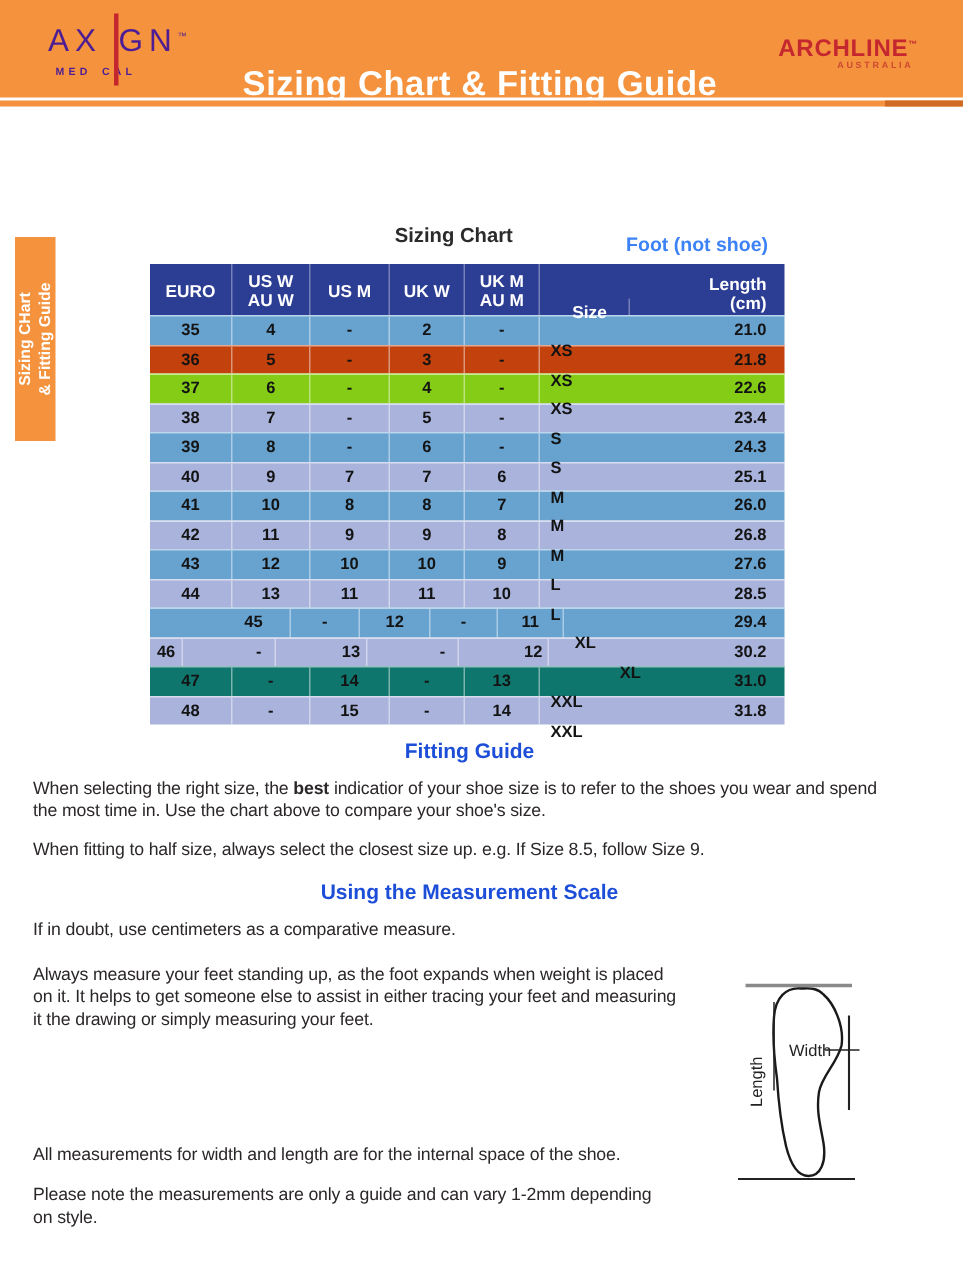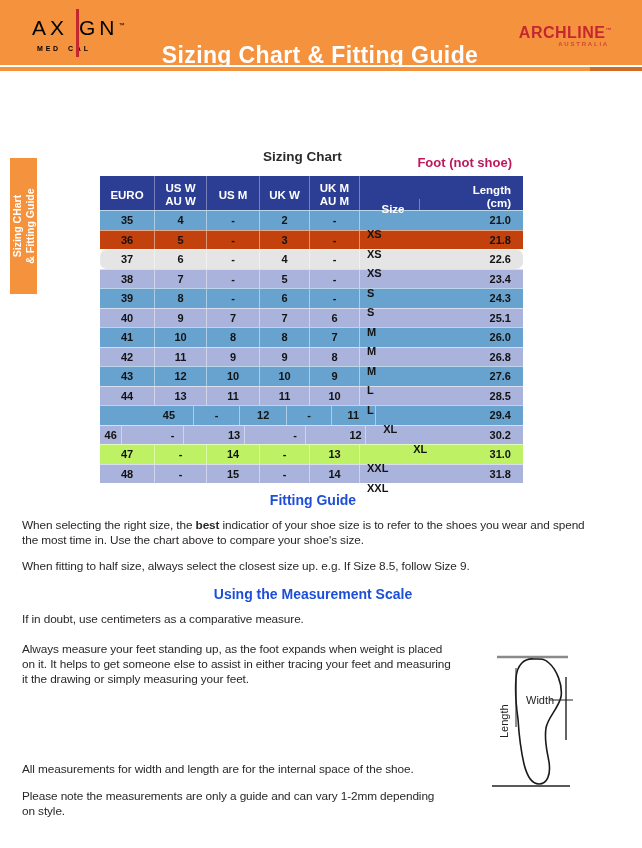--- a/index.html
+++ b/index.html
@@ -1,21 +1,21 @@
 <!DOCTYPE html>
 <html><head>
 <meta charset="utf-8">
 <style>
   html,body{margin:0;padding:0;background:#fff;}
   .page{position:relative;width:642px;height:848px;background:#fff;overflow:hidden;
         font-family:"Liberation Sans",sans-serif;color:#2b2728;}
 
   
   .band{position:absolute;left:0;top:0;width:642px;height:65px;}
-  .axign{position:absolute;left:30px;top:8px;width:112px;height:50px;color:#000000;}
+  .axign{position:absolute;left:30px;top:8px;width:112px;height:50px;color:#4c1d95;}
   .axign-row1{position:absolute;left:2px;top:10px;display:flex;align-items:flex-start;
               font-size:21px;font-weight:300;letter-spacing:4px;line-height:20px;}
   .axign-gap1{width:11px;}
   .axign-tm{font-size:6px;transform:translateY(-3px);letter-spacing:0;}
   .axign-row2{position:absolute;left:7px;top:37px;display:flex;
               font-size:7px;font-weight:600;letter-spacing:2.8px;}
   .axign-gap2{width:7px;}
   .axign-bar{position:absolute;left:46px;top:1px;width:2.5px;height:48px;}
   .hdr-title{position:absolute;left:140px;top:27px;width:360px;text-align:center;
              color:#fff;font-size:23px;font-weight:700;letter-spacing:.4px;}
@@ -30,21 +30,21 @@
   
   .side-tab{position:absolute;left:10px;top:158px;width:27px;height:136px;}
   .side-tab-rot{position:absolute;left:50%;top:50%;transform:translate(-50%,-50%) rotate(-90deg);
                 white-space:nowrap;text-align:center;color:#fff;font-size:10.5px;
                 font-weight:700;line-height:13px;}
 
   
   .chart-title{position:absolute;left:100px;top:149px;width:405px;text-align:center;
                font-size:13.5px;font-weight:700;color:#2b2b2b;}
   .chart-note{position:absolute;left:340px;top:155px;width:172px;text-align:right;
-              font-size:13px;font-weight:700;color:#be185d;}
+              font-size:13px;font-weight:700;color:#3b82f6;}
   .s-table{position:absolute;left:100px;top:176px;width:423px;}
   .s-head{display:flex;height:34px;color:#fff;font-size:11.5px;font-weight:700;}
   .th{display:flex;flex-direction:column;justify-content:flex-start;padding-top:4px;
       box-sizing:border-box;line-height:13px;border-right:1px solid rgba(255,255,255,.35);}
   .th:last-child{border-right:none;}
   .tr{display:flex;height:18.5px;font-size:11px;font-weight:700;color:#131313;
       border-top:1px solid rgba(255,255,255,.55);}
   .td{display:flex;align-items:center;box-sizing:border-box;
       border-right:1px solid rgba(255,255,255,.45);}
   .td:last-child{border-right:none;}
@@ -153,21 +153,21 @@
         </div>
         <div class="tr" style="background: #c2410c;">
           <div class="td c0">36</div>
           <div class="td c1">5</div>
           <div class="td c2">-</div>
           <div class="td c3">3</div>
           <div class="td c4">-</div>
           <div class="td c5">XS</div>
           <div class="td c6">21.8</div>
         </div>
-        <div class="tr" style="background: #e5e5e5; border-radius: 7px;">
+        <div class="tr" style="background: #84cc16;">
           <div class="td c0">37</div>
           <div class="td c1">6</div>
           <div class="td c2">-</div>
           <div class="td c3">4</div>
           <div class="td c4">-</div>
           <div class="td c5">XS</div>
           <div class="td c6">22.6</div>
         </div>
         <div class="tr" style="background: rgb(169, 179, 220);">
           <div class="td c0">38</div>
@@ -243,21 +243,21 @@
         </div>
         <div class="tr" style="background: rgb(169, 179, 220); gap: 40px;">
           <div class="td c0">46</div>
           <div class="td c1">-</div>
           <div class="td c2">13</div>
           <div class="td c3">-</div>
           <div class="td c4">12</div>
           <div class="td c5">XL</div>
           <div class="td c6">30.2</div>
         </div>
-        <div class="tr" style="background: #bef264;">
+        <div class="tr" style="background: #0f766e;">
           <div class="td c0">47</div>
           <div class="td c1">-</div>
           <div class="td c2">14</div>
           <div class="td c3">-</div>
           <div class="td c4">13</div>
           <div class="td c5">XXL</div>
           <div class="td c6">31.0</div>
         </div>
         <div class="tr" style="background: rgb(169, 179, 220);">
           <div class="td c0">48</div>

